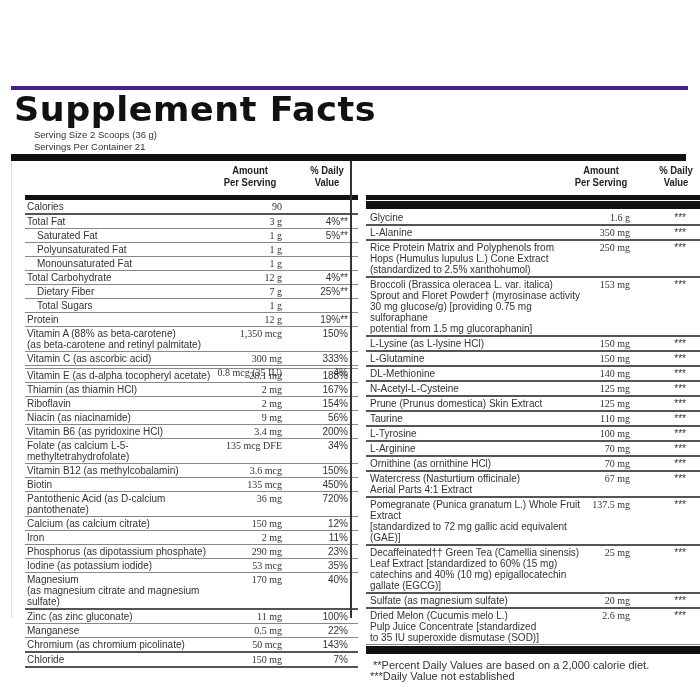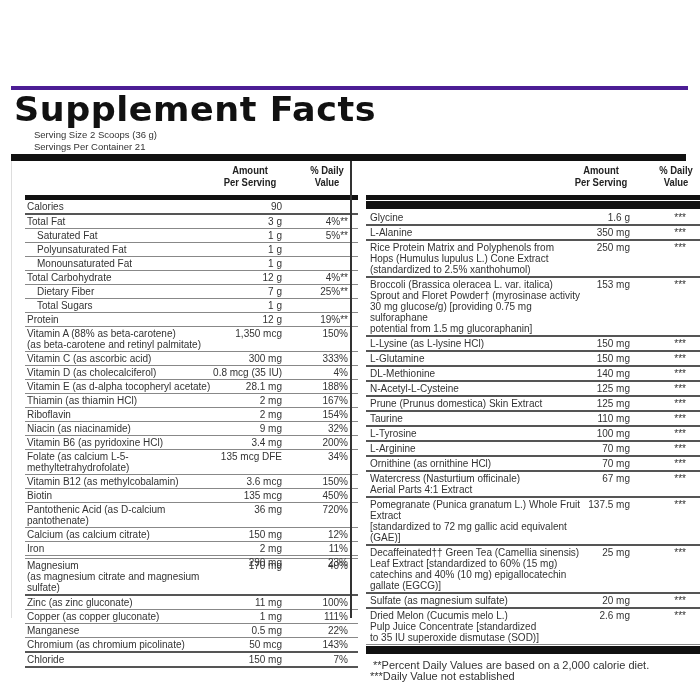--- a/index.html
+++ b/index.html
@@ -21,21 +21,21 @@
   .left .hdr .amt { left:185px; width:80px; }
   .left .hdr .dv  { left:272px; width:60px; }
   .right .hdr .amt { left:195px; width:80px; }
   .right .hdr .dv  { left:280px; width:60px; }
   .row { position:relative; font-size:10px; line-height:11px; border-bottom:1px solid #888;
          padding:1px 0 1px 2px; color:#333; }
   .row.thick { border-bottom:2px solid #555; }
   .row .name { display:block; width:200px; white-space:pre-line; }
   .right .row .name { width:220px; }
   .row .indent { padding-left:10px; }
-  .row .amount { position:absolute; top:1px; text-align:left; }
+  .row .amount { position:absolute; top:1px; text-align:left;font-family:Liberation Serif, serif; }
   .row .pct { position:absolute; top:1px; text-align:right; }
   .left .row .amount { right:76px; }
   .left .row .pct { right:10px; }
   .right .row .amount { right:72px; }
   .right .row .pct { right:16px; }
   .right .row { padding-left:4px; }
   .sep { height:8px; background:#111; margin:1px 0 2px; }
   .foot { font-size:11px; line-height:11px; padding:4px 0 0 4px; color:#333; }
   .foot div:first-child { padding-left:3px; }
   .left-edge { position:absolute; left:0; top:71px; width:1px; height:457px; background:#ddd; }
@@ -110,21 +110,20 @@
    (as beta-carotene and retinyl palmitate)</span>
           <span class="amount">1,350 mcg</span>
           <span class="pct">150%</span>
         </div>
         <div class="row">
           <span class="name">Vitamin C (as ascorbic acid)</span>
           <span class="amount">300 mg</span>
           <span class="pct">333%</span>
         </div>
         <div class="row">
-          <span class="name">Vitamin D (as cholecalciferol)</span>
           <span class="amount">0.8 mcg (35 IU)</span>
           <span class="pct">4%</span>
         </div>
         <div class="row">
           <span class="name">Vitamin E (as d-alpha tocopheryl acetate)</span>
           <span class="amount">28.1 mg</span>
           <span class="pct">188%</span>
         </div>
         <div class="row">
           <span class="name">Thiamin (as thiamin HCl)</span>
@@ -132,21 +131,21 @@
           <span class="pct">167%</span>
         </div>
         <div class="row">
           <span class="name">Riboflavin</span>
           <span class="amount">2 mg</span>
           <span class="pct">154%</span>
         </div>
         <div class="row">
           <span class="name">Niacin (as niacinamide)</span>
           <span class="amount">9 mg</span>
-          <span class="pct">32%</span>
+          <span class="pct">56%</span>
         </div>
         <div class="row">
           <span class="name">Vitamin B6 (as pyridoxine HCl)</span>
           <span class="amount">3.4 mg</span>
           <span class="pct">200%</span>
         </div>
         <div class="row">
           <span class="name">Folate (as calcium L-5-methyltetrahydrofolate)</span>
           <span class="amount">135 mcg DFE</span>
           <span class="pct">34%</span>
@@ -170,38 +169,39 @@
           <span class="name">Calcium (as calcium citrate)</span>
           <span class="amount">150 mg</span>
           <span class="pct">12%</span>
         </div>
         <div class="row">
           <span class="name">Iron</span>
           <span class="amount">2 mg</span>
           <span class="pct">11%</span>
         </div>
         <div class="row">
+          <span class="name">Phosphorus (as dipotassium phosphate)</span>
           <span class="amount">290 mg</span>
           <span class="pct">23%</span>
+        </div>
+        <div class="row">
+          <span class="name">Iodine (as potassium iodide)</span>
+          <span class="amount">53 mcg</span>
+          <span class="pct">35%</span>
         </div>
         <div class="row thick">
           <span class="name">Magnesium
    (as magnesium citrate and magnesium sulfate)</span>
           <span class="amount">170 mg</span>
           <span class="pct">40%</span>
         </div>
         <div class="row">
           <span class="name">Zinc (as zinc gluconate)</span>
           <span class="amount">11 mg</span>
           <span class="pct">100%</span>
-        </div>
-        <div class="row">
-          <span class="name">Copper (as copper gluconate)</span>
-          <span class="amount">1 mg</span>
-          <span class="pct">111%</span>
         </div>
         <div class="row">
           <span class="name">Manganese</span>
           <span class="amount">0.5 mg</span>
           <span class="pct">22%</span>
         </div>
         <div class="row thick">
           <span class="name">Chromium (as chromium picolinate)</span>
           <span class="amount">50 mcg</span>
           <span class="pct">143%</span>

